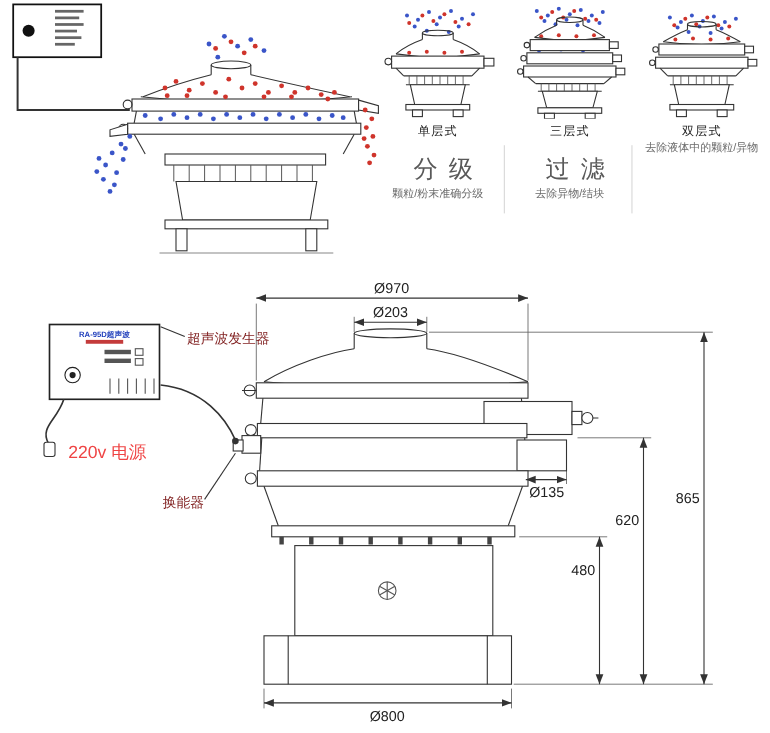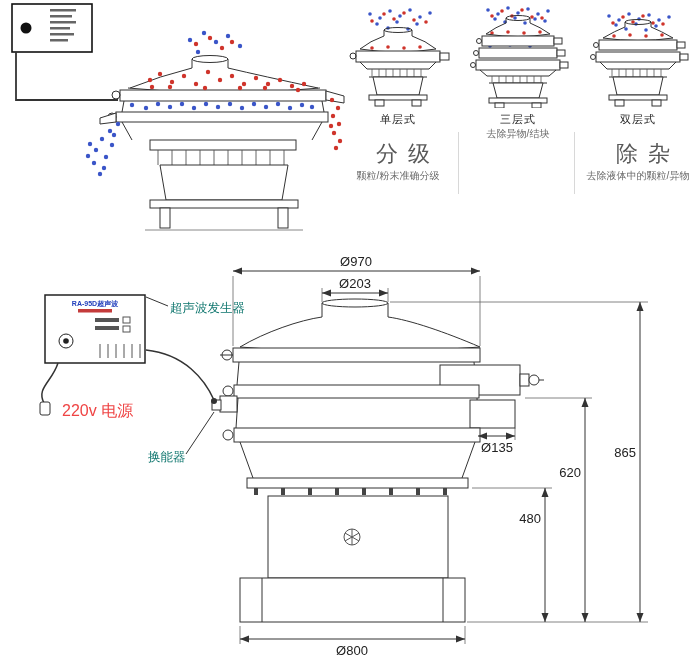--- a/index.html
+++ b/index.html
@@ -13,21 +13,21 @@
   
   .variants { position:absolute; left:338px; top:2px; width:362px; height:198px; display:flex; }
   .variant-col { width:120px; display:flex; flex-direction:column; align-items:center; }
   .icon-box { height:106px; display:flex; align-items:flex-end; justify-content:center; }
   .type-label { font-size:11px; color:#222; margin-top:4px; letter-spacing:1px; white-space:nowrap; }
   .function-label { font-size:22px; color:#595959; letter-spacing:10px; margin-left:20px; margin-top:12px; white-space:nowrap; }
   .description { font-size:10px; color:#6a6a6a; white-space:nowrap; }
   .divider { position:absolute; width:1px; height:62px; top:132px; background:#d8d8d8; }
 
   
-  .callout { position:absolute; font-size:12.5px; color:#0f766e; white-space:nowrap; }
+  .callout { position:absolute; font-size:12.5px; color:#7f1d1d; white-space:nowrap; }
   .power-label { position:absolute; font-size:16px; color:#ef4444; white-space:nowrap; }
 
   .dim-text { font-size:13px; fill:#222; }
   .model-text { font-size:7px; fill:#1f3dbb; font-weight:bold; }
 
   .line { stroke:#333; fill:none; }
   .thin { stroke:#666; stroke-width:0.8; fill:none; }
   .dot-red { fill:#cf342b; }
   .dot-blue { fill:#3a55c8; }
 </style>
@@ -301,20 +301,21 @@
                 <line x1="79" y1="70" x2="79" y2="77"></line>
               </g>
             <path d="M31,77 L81,77 L77,92 L35,92 Z" fill="#fff"></path>
             <rect x="27" y="92" width="58" height="5" fill="#fff"></rect>
             <rect x="33" y="97" width="9" height="5" fill="#fff"></rect>
               <rect x="70" y="97" width="9" height="5" fill="#fff"></rect>
           </g>
         </svg>
       </div>
       <div class="type-label">三层式</div>
+      <div class="function-label">过滤</div>
       <div class="description">去除异物/结块</div>
     </div>
 
     <div class="variant-col">
       <div class="icon-box">
         <svg width="112" height="102" viewBox="0 0 112 102">
           <g class="dot-blue">
               <circle cx="27" cy="10" r="1.8"></circle>
               <circle cx="37" cy="14" r="1.8"></circle>
               <circle cx="47" cy="8" r="1.8"></circle>
@@ -371,21 +372,20 @@
                 <line x1="79" y1="63" x2="79" y2="71"></line>
               </g>
             <path d="M31,71 L81,71 L77,89 L35,89 Z" fill="#fff"></path>
             <rect x="27" y="89" width="58" height="5" fill="#fff"></rect>
             <rect x="33" y="94" width="9" height="6" fill="#fff"></rect>
               <rect x="70" y="94" width="9" height="6" fill="#fff"></rect>
           </g>
         </svg>
       </div>
       <div class="type-label">双层式</div>
-      <div class="function-label">除杂</div>
       <div class="description">去除液体中的颗粒/异物</div>
     </div>
   </div>
   <div class="divider" style="left:458px"></div>
   <div class="divider" style="left:574px"></div>
 
   <svg class="abs" style="left:0;top:240px" width="700" height="426" viewBox="0 0 700 426">
     <defs>
       <marker id="arr" markerWidth="10" markerHeight="8" refX="9" refY="4" orient="auto">
           <path d="M0,0.5 L9,4 L0,7.5 Z" fill="#333"></path>

